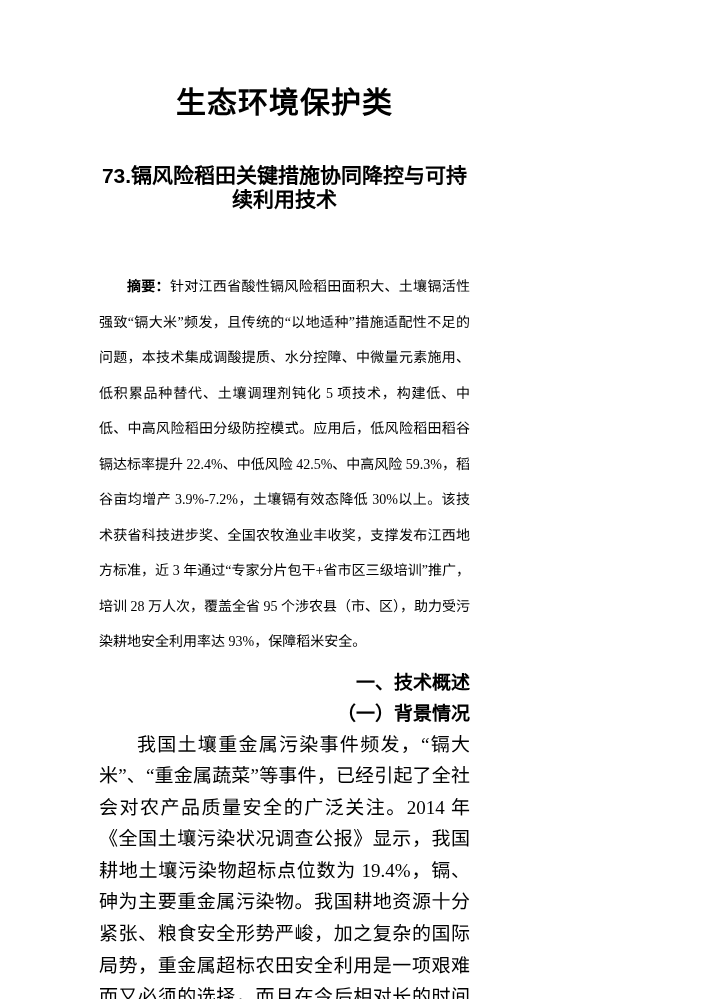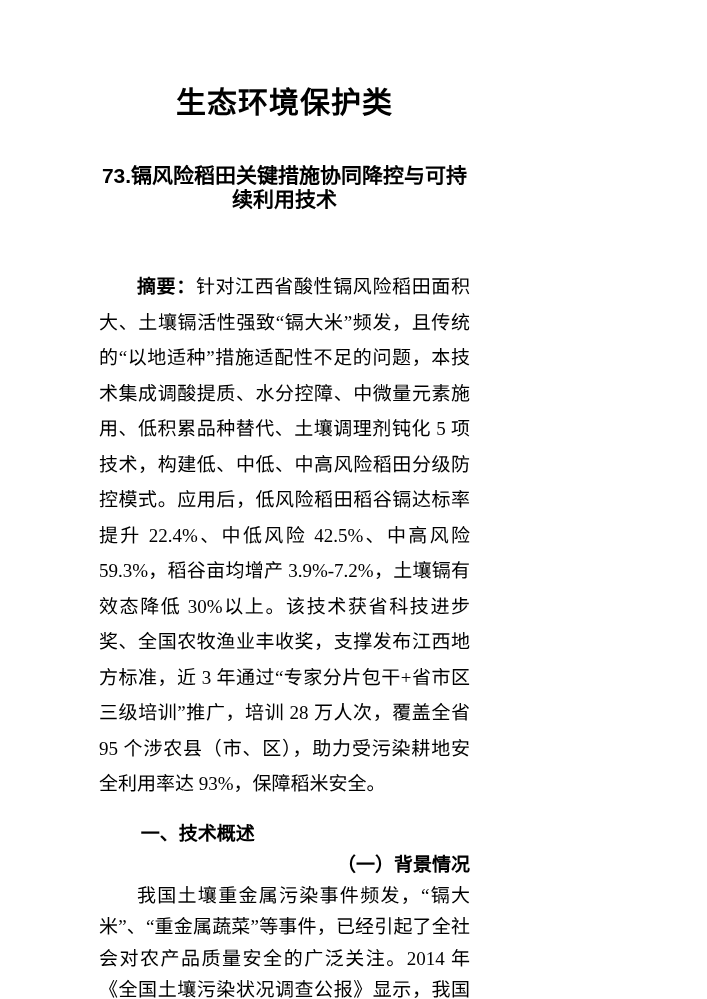--- a/index.html
+++ b/index.html
@@ -34,37 +34,38 @@
   }
   .article-title {
     margin: 45px 0 0 0;
     font-family: "Liberation Sans", sans-serif;
     font-weight: bold;
     font-size: 21px;
     line-height: 24px;
     text-align: center;
   }
   .abstract {
-    margin: 57px 0 16px 0;
-    font-size: 19px;
+    margin: 57px 0 7px 0;
+    font-size: 14px;
     line-height: 35.5px;
     text-align: justify;
     text-indent: 2em;
   }
   .abstract-label {
     font-family: "Liberation Sans", sans-serif;
     font-weight: bold;
   }
   .section-heading {
     margin: 2px 0 0 0;
     font-family: "Liberation Sans", sans-serif;
     font-weight: bold;
     font-size: 19px;
     line-height: 31px;
     text-indent: 2.2em;
+    text-align: right;
   }
   .subsection-heading {
     margin: 0;
     font-family: "Liberation Serif", serif;
     font-weight: bold;
     font-size: 19px;
     line-height: 31px;
     text-indent: 2.2em;
     text-align: right;
   }

